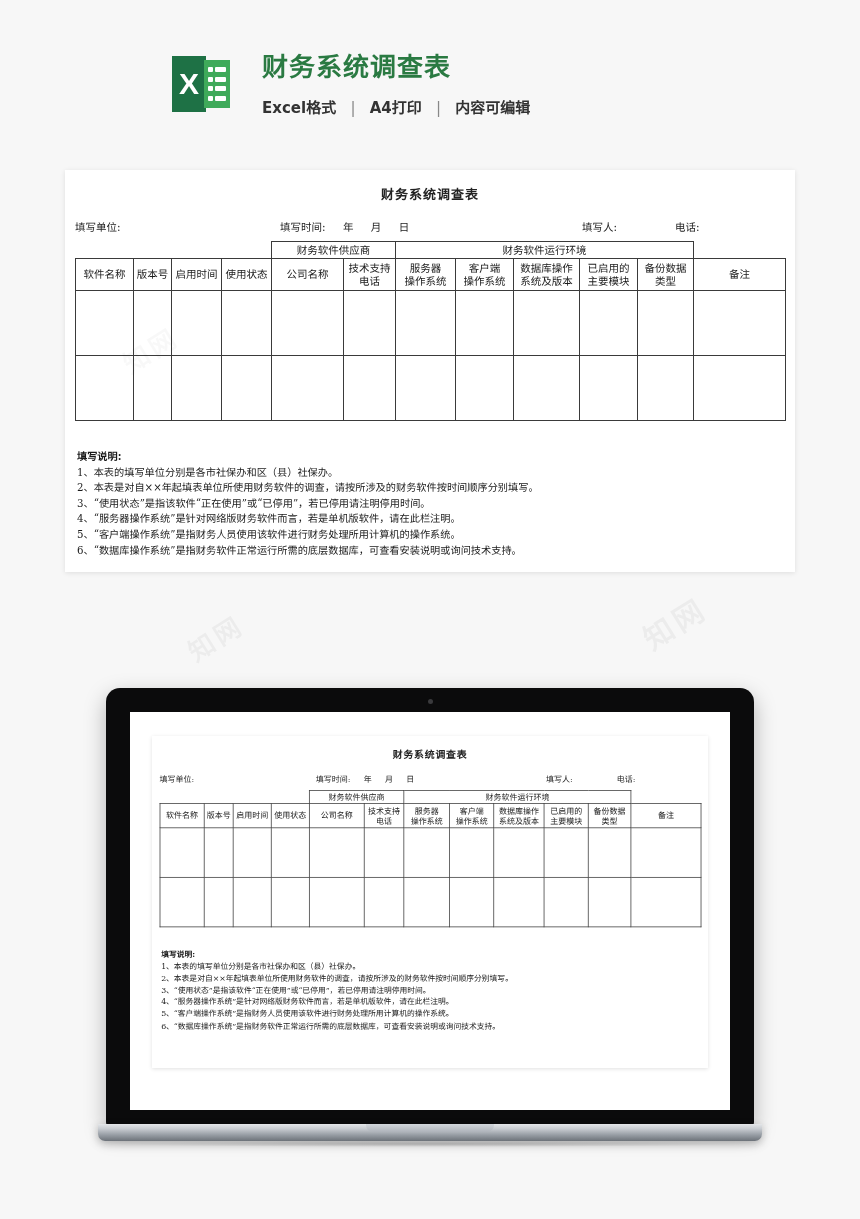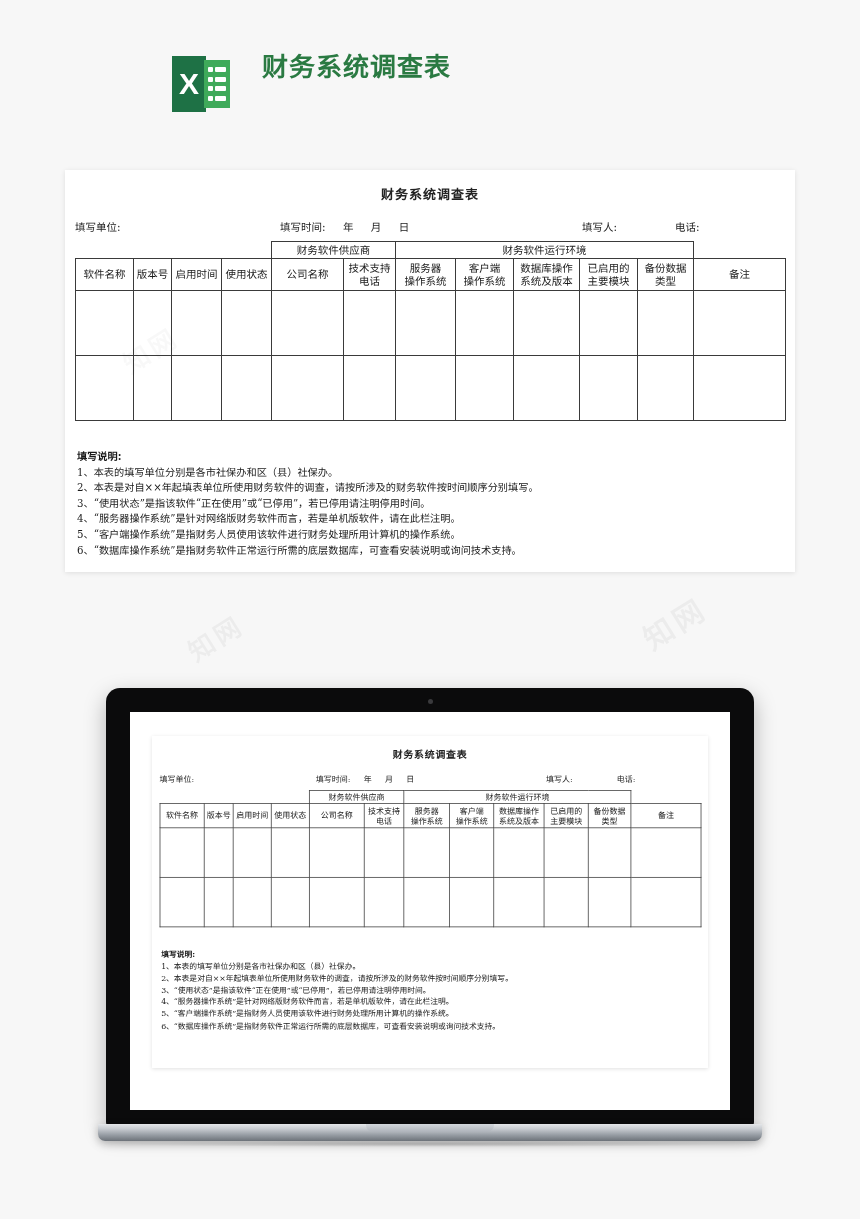--- a/index.html
+++ b/index.html
@@ -290,20 +290,27 @@
         <div class="gridrows">
           <i class="split"></i>
           <i class="split"></i>
           <i class="split"></i>
           <i class="split"></i>
         </div>
       </div>
 
       <div id="title-block">
         <div id="main-title">财务系统调查表</div>
+        <div id="subtitle">
+          <span>Excel格式</span>
+          <span class="sep">|</span>
+          <span>A4打印</span>
+          <span class="sep">|</span>
+          <span>内容可编辑</span>
+        </div>
       </div>
 
     </div>
   </div>
 
   <div id="preview-card">
     <div class="doc-surface" id="doc-main">
 
       <div class="doc-title">财务系统调查表</div>
 

